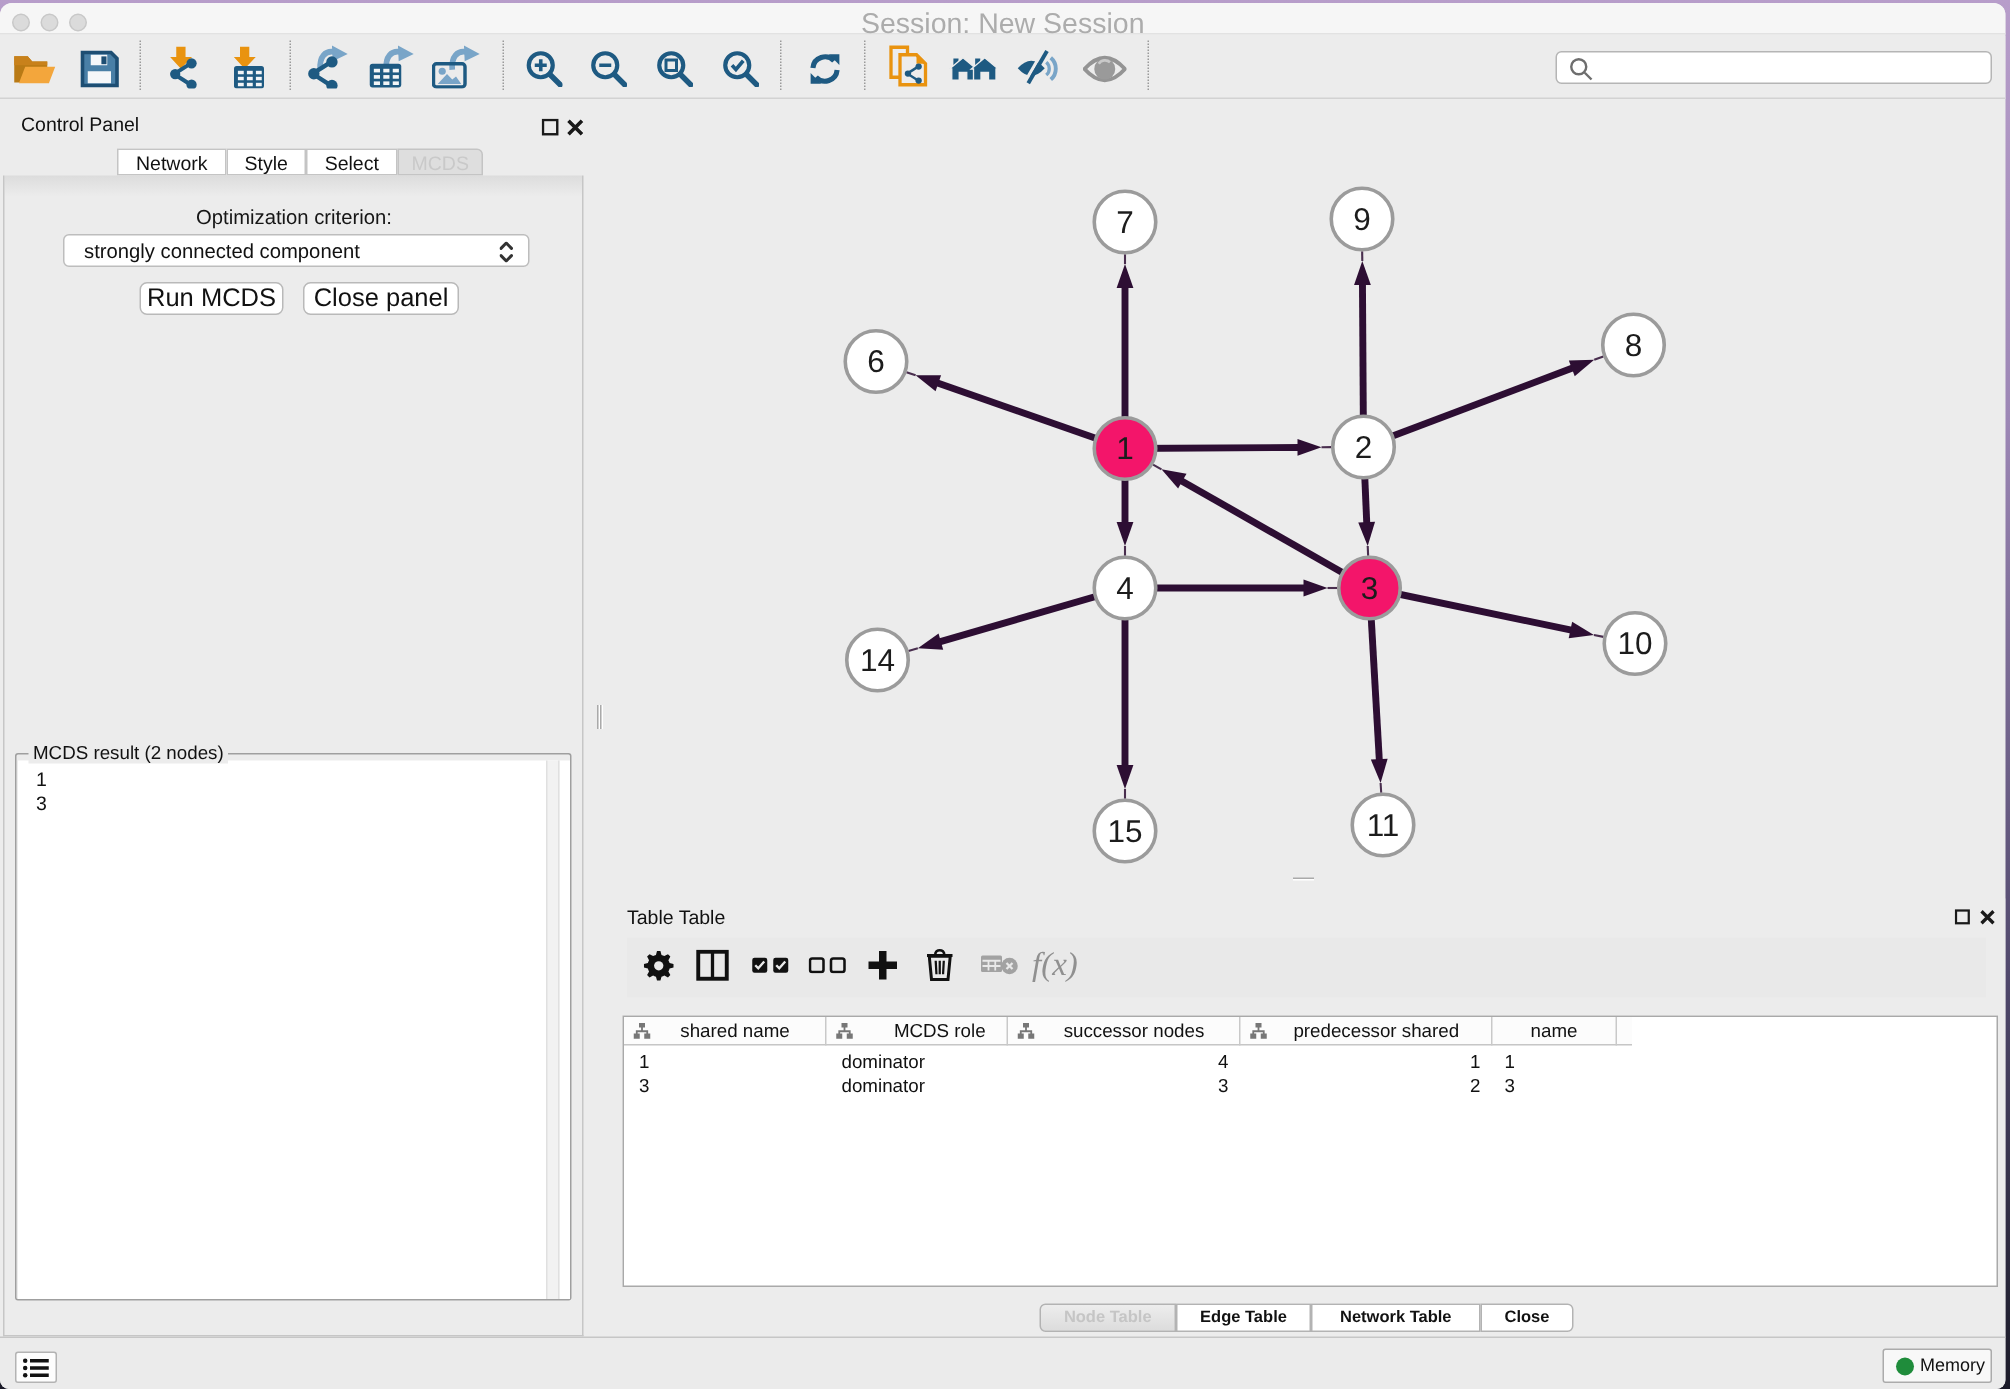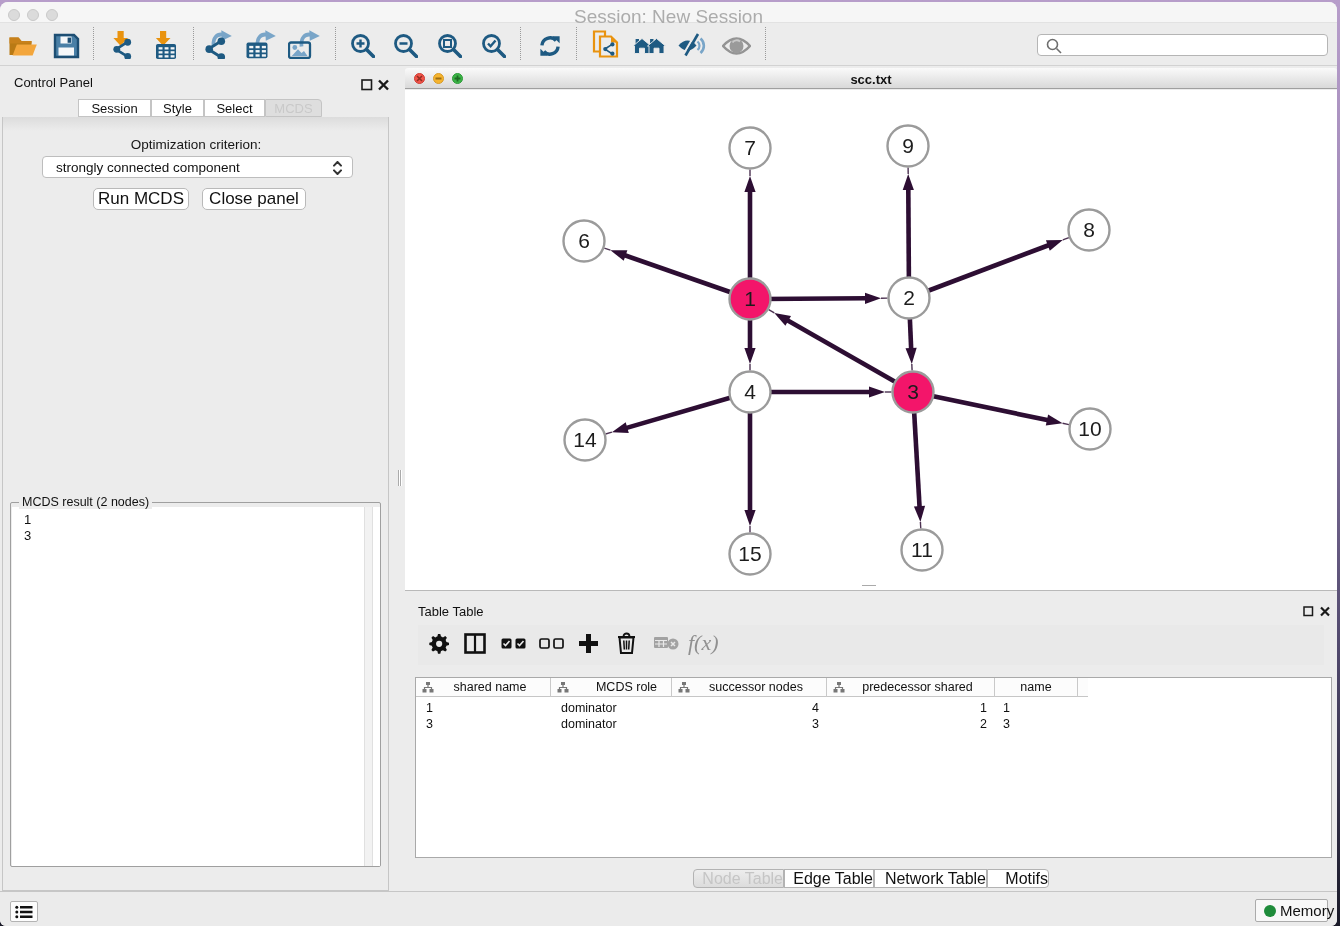--- a/index.html
+++ b/index.html
@@ -31,25 +31,25 @@
 #canvas{position:absolute;left:0;top:22px;width:932px;height:501px;background:#fff;border-bottom:1px solid #b9b9b9}
 
 #tp{position:absolute;left:405px;top:597px;width:932px;height:292px;background:#ececec}
 #tphead{position:absolute;left:13px;top:5px;font-size:13px;color:#111}
 #tptoolbar{position:absolute;left:13px;top:26px;width:906px;height:40px;background:#e9e9e9}
 #tbl{position:absolute;left:10px;top:78px;width:917px;height:181px;background:#fff;border:1px solid #a9a9a9}
 #tblhead{position:absolute;left:0;top:0;width:672px;height:19px;border-bottom:1px solid #c6c6c6;background:#fcfcfc}
 .th{position:absolute;top:0;height:19px;border-right:1px solid #c9c9c9;font-size:12.5px;text-align:center;line-height:19px;color:#111}
 .td{position:absolute;font-size:12.5px;color:#111;height:16px;line-height:16px}
 .tabs2{position:absolute;top:270px;height:19px}
-.btab{position:absolute;top:0;height:19px;border:1px solid #b3b3b3;font-size:16px;font-weight:normal;text-align:right;line-height:17px;background:#fff;color:#111}
+.btab{position:absolute;top:0;height:19px;border:1px solid #b3b3b3;font-size:11px;font-weight:bold;text-align:center;line-height:17px;background:#fff;color:#111}
 
 #status{position:absolute;left:0;top:889px;width:100%;height:35px;background:#ebebeb;border-top:1px solid #c6c6c6}
 #listbtn{position:absolute;left:10px;top:9px;width:28px;height:21px;background:#fdfdfd;border:1px solid #b3b3b3;border-radius:2px}
-#membtn{position:absolute;left:1255px;top:7px;width:73px;height:23px;background:#f8f8f8;border:1px solid #ababab;border-radius:2px;font-size:15px;line-height:21px;color:#111;text-align:left;padding-left:24px}
+#membtn{position:absolute;left:1255px;top:7px;width:73px;height:23px;background:#f8f8f8;border:1px solid #ababab;border-radius:2px;font-size:12px;line-height:21px;color:#111;text-align:left;padding-left:24px}
 #memdot{position:absolute;left:8px;top:5px;width:12px;height:12px;border-radius:50%;background:#1f8c3b}
 </style></head>
 <body>
 <div id="win">
   <div id="titlebar">
     <div class="tl" style="left:8px"></div>
       <div class="tl" style="left:27px"></div>
       <div class="tl" style="left:46px"></div>
     <div id="title">Session: New Session</div>
   </div>
@@ -205,53 +205,39 @@
       </div>
   </div>
   <div id="cp">
     <div id="cphead">Control Panel</div>
     <svg style="position:absolute;left:361px;top:13px" width="12" height="12" viewBox="0 0 12 12">
         <rect x="1" y="1" width="9.5" height="9.5" fill="none" stroke="#1a1a1a" stroke-width="1.6"></rect>
       </svg>
       <svg style="position:absolute;left:377px;top:13px" width="13" height="12" viewBox="0 0 13 12">
         <path d="M2 1.5 L11 10.5 M11 1.5 L2 10.5" stroke="#1a1a1a" stroke-width="2.4"></path>
       </svg>
-    <div class="tab" style="left:78px;width:73px">Session</div>
+    <div class="tab" style="left:78px;width:73px">Network</div>
     <div class="tab" style="left:151px;width:53px">Style</div>
     <div class="tab" style="left:204px;width:61px">Select</div>
     <div class="tab" style="left:265px;width:57px;background:#dedede;color:#c9c9c9;border-radius:0 4px 0 0">MCDS</div>
     <div id="cpbody"></div>
     <div id="optlabel">Optimization criterion:</div>
     <div id="dropdown">strongly connected component<svg width="9" height="14" style="position:absolute;right:10px;top:4px" viewBox="0 0 9 14">
           <path d="M1 4.6 L4.5 1 L8 4.6" stroke="#333" stroke-width="2" fill="none" stroke-linecap="round" stroke-linejoin="round"></path>
           <path d="M1 9.4 L4.5 13 L8 9.4" stroke="#333" stroke-width="2" fill="none" stroke-linecap="round" stroke-linejoin="round"></path>
         </svg></div>
     <div class="btn" style="left:93px;width:96px">Run MCDS</div>
     <div class="btn" style="left:202px;width:104px">Close panel</div>
     <div id="fieldset">
       <div id="resultbox">
           <div style="position:absolute;left:12px;top:5px;font-size:13px;line-height:16px;color:#111">1<br>3</div>
           <div id="scrolltrack"></div>
         </div>
       <div id="legend">MCDS result (2 nodes)</div>
     </div>
-  </div>
-  <div id="net">
-    <div id="nethead">
-      <div class="mac" style="left:9px;background:#f35449;border:1px solid #ce3c33"></div>
-      <div class="mac" style="left:28px;background:#f6b42e;border:1px solid #d79b27"></div>
-      <div class="mac" style="left:47px;background:#3cb447;border:1px solid #2c9a37"></div>
-      <svg style="position:absolute;left:9px;top:4.5px" width="49" height="11" viewBox="0 0 49 11">
-          <path d="M3 3 L8 8 M8 3 L3 8" stroke="#8f2e22" stroke-width="1.6"></path>
-          <path d="M21.5 5.5 h6" stroke="#9a6d12" stroke-width="1.8"></path>
-          <path d="M43.5 2.5 v6 M40.5 5.5 h6" stroke="#1e6b24" stroke-width="1.8"></path>
-        </svg>
-      <div id="nettitle">scc.txt</div>
-    </div>
-    <div id="canvas"></div>
   </div>
   <svg id="graph" width="932" height="503" style="position:absolute;left:405px;top:87px" font-family="Liberation Sans, sans-serif">
       <line x1="345.0" y1="210.0" x2="345.0" y2="101.5" stroke="#2d0e33" stroke-width="4.6"></line>
       <line x1="345.0" y1="87.0" x2="345.0" y2="80.5" stroke="#2d0e33" stroke-width="1.4" opacity="0.85"></line>
       <polygon points="345.0,87.0 350.6,103.0 339.4,103.0" fill="#2d0e33"></polygon>
       <line x1="345.0" y1="210.0" x2="219.1" y2="166.0" stroke="#2d0e33" stroke-width="4.6"></line>
       <line x1="205.4" y1="161.2" x2="199.3" y2="159.1" stroke="#2d0e33" stroke-width="1.4" opacity="0.85"></line>
       <polygon points="205.4,161.2 222.4,161.2 218.7,171.8" fill="#2d0e33"></polygon>
       <line x1="345.0" y1="210.0" x2="461.5" y2="209.3" stroke="#2d0e33" stroke-width="4.6"></line>
       <line x1="476.0" y1="209.2" x2="482.5" y2="209.1" stroke="#2d0e33" stroke-width="1.4" opacity="0.85"></line>
@@ -395,21 +381,21 @@
       <div class="td" style="left:10px;top:38px">3</div>
       <div class="td" style="left:145px;top:38px">dominator</div>
       <div class="td" style="left:256px;top:38px;width:147px;text-align:right">3</div>
       <div class="td" style="left:411px;top:38px;width:160px;text-align:right">2</div>
       <div class="td" style="left:587px;top:38px">3</div>
     </div>
     <div class="tabs2">
       <div class="btab" style="left:288px;width:91px;background:linear-gradient(180deg,#ededed,#dcdcdc);color:#c5c5c5;border-radius:4px 0 0 4px">Node Table</div>
       <div class="btab" style="left:379px;width:90px">Edge Table</div>
       <div class="btab" style="left:469px;width:113px">Network Table</div>
-      <div class="btab" style="left:582px;width:62px;border-radius:0 4px 4px 0">Motifs</div>
+      <div class="btab" style="left:582px;width:62px;border-radius:0 4px 4px 0">Close</div>
     </div>
   </div>
   <div id="status">
     <div id="listbtn">
         <svg width="18" height="14" style="position:absolute;left:4px;top:3px" viewBox="0 0 18 14">
           <g fill="#111">
             <circle cx="1.8" cy="2.2" r="1.5"></circle>
             <circle cx="1.8" cy="7" r="1.5"></circle>
             <circle cx="1.8" cy="11.8" r="1.5"></circle>
           </g>

